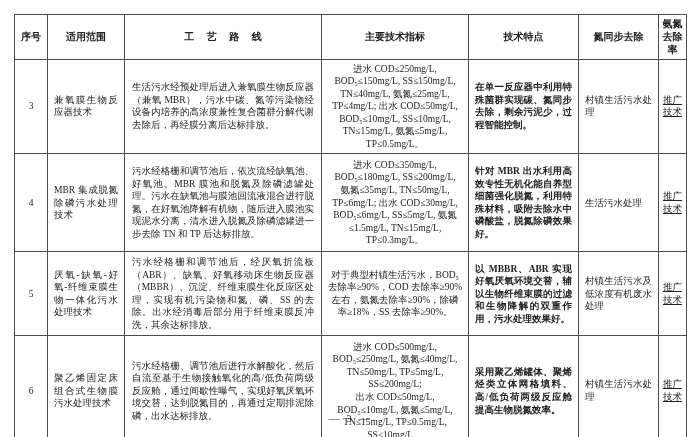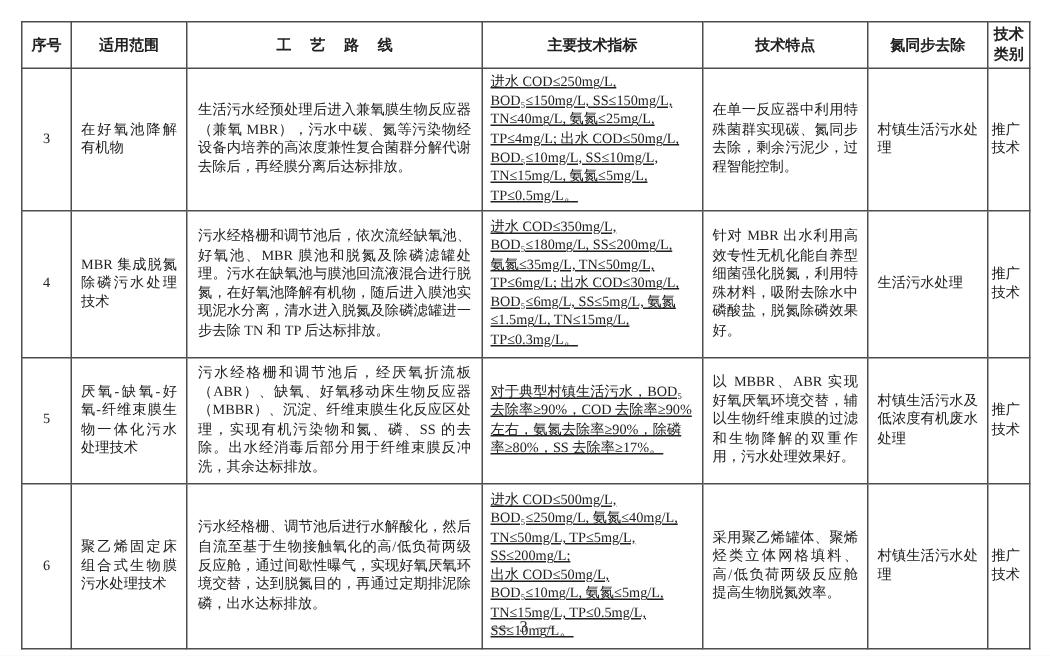--- a/index.html
+++ b/index.html
@@ -29,24 +29,24 @@
   .tech-table th{
     font-weight:bold;
     text-align:center;
     padding:2px 1px;
     font-size:10px;
   }
   th.sp{letter-spacing:5px;text-indent:5px;margin-top:12px;}
   td.c-no{text-align:center;}
   td.c-name{text-align:justify;padding:3px 6px;}
   td.c-route{text-align:justify;padding:4px 7px;}
-  td.c-ind{text-align:left;white-space:pre-line;padding:3px 5px;text-decoration:underline;}
-  td.c-feat{text-align:justify;padding:3px 6px;}
+  td.c-ind{text-align:center;white-space:pre-line;padding:3px 5px;}
+  td.c-feat{text-align:justify;padding:3px 6px;font-weight:bold;}
   td.c-scope{text-align:justify;padding:3px 6px;margin-left:24px;}
-  td.c-cat{text-align:left;padding:2px 2px;}
+  td.c-cat{text-align:center;padding:2px 2px;text-decoration:underline;}
   tr.hdr{height:30px;}
   tr.r0{height:88px;}
   tr.r1{height:98px;}
   tr.r2{height:68px;}
   tr.r3{height:110px;}
   .footer{
     position:absolute;left:0;top:412px;width:700px;
     text-align:center;
     font-size:11px;
     color:#333;
@@ -69,27 +69,27 @@
       <col style="width:28px">
     </colgroup>
     <thead>
       <tr class="hdr">
         <th>序号</th>
         <th>适用范围</th>
         <th class="sp">工 艺 路 线</th>
         <th>主要技术指标</th>
         <th>技术特点</th>
         <th>氮同步去除</th>
-        <th>技术类别</th>
+        <th>氨氮去除率</th>
       </tr>
     </thead>
     <tbody>
       <tr class="r0">
         <td class="c-no">3</td>
-        <td class="c-name">在好氧池降解有机物</td>
+        <td class="c-name">兼氧膜生物反应器技术</td>
         <td class="c-route">生活污水经预处理后进入兼氧膜生物反应器（兼氧 MBR），污水中碳、氮等污染物经设备内培养的高浓度兼性复合菌群分解代谢去除后，再经膜分离后达标排放。</td>
         <td class="c-ind">进水 COD≤250mg/L,
 BOD₅≤150mg/L, SS≤150mg/L,
 TN≤40mg/L, 氨氮≤25mg/L,
 TP≤4mg/L; 出水 COD≤50mg/L,
 BOD₅≤10mg/L, SS≤10mg/L,
 TN≤15mg/L, 氨氮≤5mg/L,
 TP≤0.5mg/L。</td>
         <td class="c-feat">在单一反应器中利用特殊菌群实现碳、氮同步去除，剩余污泥少，过程智能控制。</td>
         <td class="c-scope">村镇生活污水处理</td>
@@ -106,21 +106,21 @@
 BOD₅≤6mg/L, SS≤5mg/L, 氨氮≤1.5mg/L, TN≤15mg/L,
 TP≤0.3mg/L。</td>
         <td class="c-feat">针对 MBR 出水利用高效专性无机化能自养型细菌强化脱氮，利用特殊材料，吸附去除水中磷酸盐，脱氮除磷效果好。</td>
         <td class="c-scope">生活污水处理</td>
         <td class="c-cat">推广技术</td>
       </tr>
       <tr class="r2">
         <td class="c-no">5</td>
         <td class="c-name">厌氧-缺氧-好氧-纤维束膜生物一体化污水处理技术</td>
         <td class="c-route">污水经格栅和调节池后，经厌氧折流板（ABR）、缺氧、好氧移动床生物反应器（MBBR）、沉淀、纤维束膜生化反应区处理，实现有机污染物和氮、磷、SS 的去除。出水经消毒后部分用于纤维束膜反冲洗，其余达标排放。</td>
-        <td class="c-ind">对于典型村镇生活污水，BOD₅去除率≥90%，COD 去除率≥90%左右，氨氮去除率≥90%，除磷率≥80%，SS 去除率≥17%。</td>
+        <td class="c-ind">对于典型村镇生活污水，BOD₅去除率≥90%，COD 去除率≥90%左右，氨氮去除率≥90%，除磷率≥18%，SS 去除率≥90%。</td>
         <td class="c-feat">以 MBBR、ABR 实现好氧厌氧环境交替，辅以生物纤维束膜的过滤和生物降解的双重作用，污水处理效果好。</td>
         <td class="c-scope">村镇生活污水及低浓度有机废水处理</td>
         <td class="c-cat">推广技术</td>
       </tr>
       <tr class="r3">
         <td class="c-no">6</td>
         <td class="c-name">聚乙烯固定床组合式生物膜污水处理技术</td>
         <td class="c-route">污水经格栅、调节池后进行水解酸化，然后自流至基于生物接触氧化的高/低负荷两级反应舱，通过间歇性曝气，实现好氧厌氧环境交替，达到脱氮目的，再通过定期排泥除磷，出水达标排放。</td>
         <td class="c-ind">进水 COD≤500mg/L,
 BOD₅≤250mg/L, 氨氮≤40mg/L,

